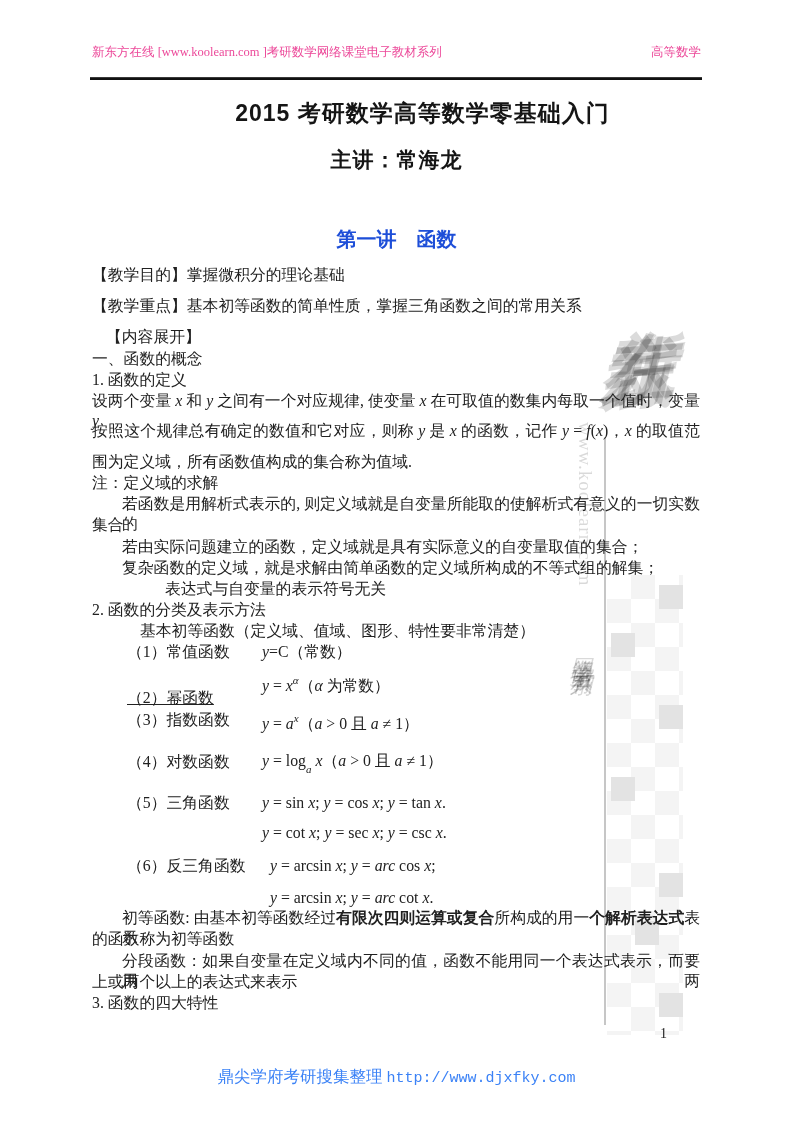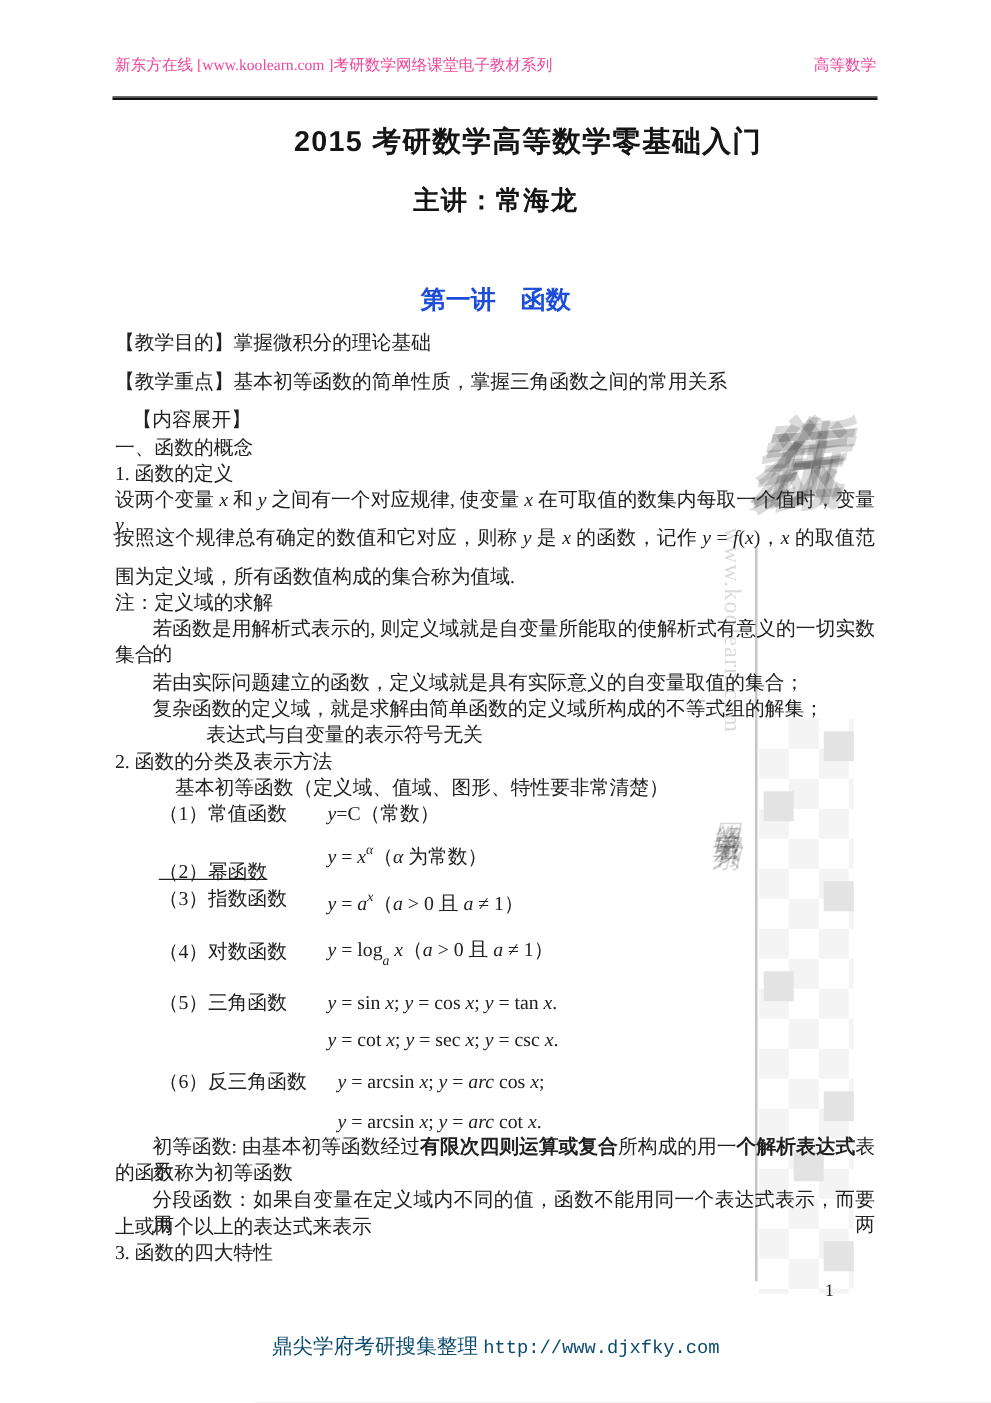--- a/index.html
+++ b/index.html
@@ -79,21 +79,21 @@
     white-space:normal;
     text-align:justify;text-align-last:justify;
   }
   .tline .i{font-style:italic;}
   .tline .b{font-weight:bold;}
   .tline sup{font-size:11px;position:relative;top:-1px;}
   .tline sub{font-size:11px;position:relative;top:3px;}
   
   .page-number{position:absolute;left:660px;top:1026px;font-size:14px;color:#222;}
   .footer{position:absolute;left:0;top:1066px;width:793px;text-align:center;
-    font-size:16.5px;color:#0c4a6e;}
+    font-size:16.5px;color:#3b82f6;}
   .footer .mono{font-family:"Liberation Mono","DejaVu Sans Mono",monospace;font-size:15px;}
 </style>
 </head>
 <body>
 
 <div class="page">
 
   <div class="wm wm-brand">新东方在线</div>
   <div class="wm wm-url">www.koolearn.com</div>
   <div class="wm wm-series">网络课堂电子教材系列</div>

